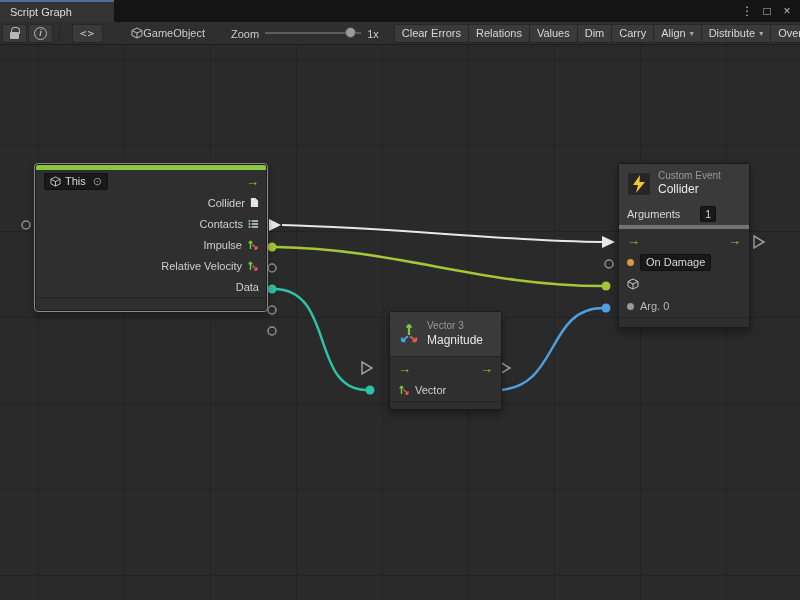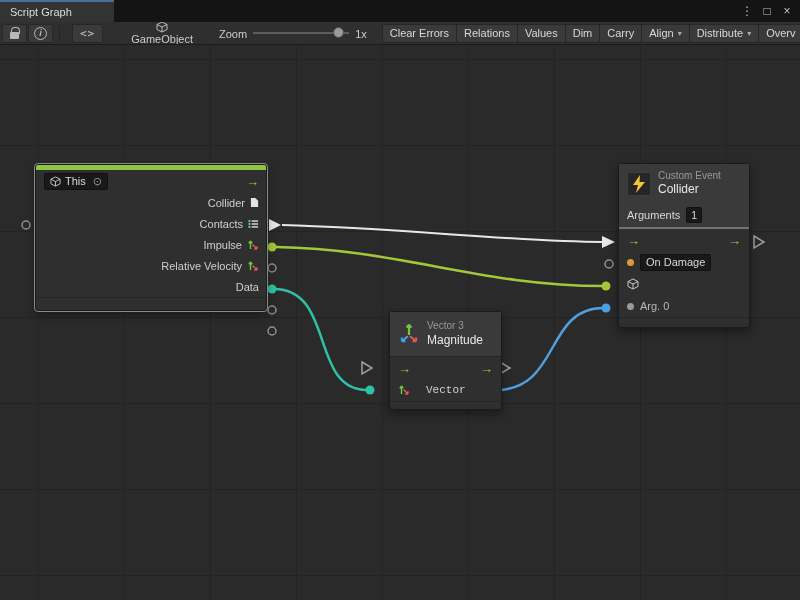--- a/index.html
+++ b/index.html
@@ -25,21 +25,21 @@
   .icon-btn { width:25px; padding:0; }
   .sep { width:1px; height:15px; background:#242424; margin:0 6px; flex-shrink:0; }
   .lock { width:9px; height:7px; background:#b8b8b8; border-radius:1px; position:relative; margin-top:4px; }
   .lock:before { content:""; position:absolute; top:-5px; left:1px; width:7px; height:6px;
     border:1.5px solid #b8b8b8; border-bottom:none; border-radius:4px 4px 0 0; }
   .info-circle { width:13px; height:13px; border:1.2px solid #b8b8b8; border-radius:50%;
     color:#b8b8b8; font-size:9px; font-weight:bold; display:flex; align-items:center;
     justify-content:center; font-style:italic; }
   .code-glyph { font-family:"DejaVu Sans Mono", monospace; font-size:11px; color:#cccccc; letter-spacing:1px; }
   .tool-label { color:#cccccc; font-size:11px; flex-shrink:0; white-space:nowrap; }
-  .go-wrap { display:flex; align-items:center; gap:0; margin-left:28px; flex-shrink:0;flex-direction:column; }
+  .go-wrap { display:flex; align-items:center; gap:0; margin-left:28px; flex-shrink:0; }
   .zoom-wrap { display:flex; align-items:flex-end; gap:6px; margin-left:26px; flex-shrink:0; }
   .slider { position:relative; width:96px; height:14px; }
   .slider-track { position:absolute; left:0; right:0; top:6px; height:2px; background:#5d5d5d; }
   .slider-handle { position:absolute; left:80px; top:1px; width:11px; height:11px;
     border-radius:50%; background:#9a9a9a; border:1px solid #4a4a4a; }
   .btn-group { display:flex; margin-left:16px; }
   .btn-group .tbtn { margin-left:-1px; border-radius:2px; }
   .caret { color:#aaaaaa; font-size:8px; margin-left:4px; }
 
   
@@ -81,28 +81,28 @@
   .field { display:inline-flex; align-items:center; gap:4px; background:#191919;
     border:1px solid #101010; border-radius:2px; height:17px; padding:0 5px;
     color:#d8d8d8; font-size:11px; }
   .picker { color:#999999; font-size:11px; margin-left:3px; }
 
   
   .node2 { left:389px; top:266px; width:113px; }
   .node2 .nheader { height:45px; }
   .node2 .nrow { height:22px; padding:0 8px; font-size:11px; color:#cfcfcf; }
   .node2 .flowrow { justify-content:space-between; }
-  .node2 .vecrow { gap:16px;font-family:Liberation Mono, monospace; }
+  .node2 .vecrow { gap:5px; }
   .node2 .nfooter { height:8px; }
 
   
   .node3 { left:618px; top:118px; width:132px; }
   .node3 .nheader { height:39px; border-bottom:none; }
-  .node3 .argsrow { height:26px; background:#3a3a3a; border-bottom:2px solid #737373;
-    display:flex; align-items:center; gap:6px; padding:0 8px; color:#d8d8d8; font-size:11px; }
+  .node3 .argsrow { height:26px; background:#3a3a3a; border-bottom:4px solid #737373;
+    display:flex; align-items:center; gap:20px; padding:0 8px; color:#d8d8d8; font-size:11px; }
   .mini-field { background:#191919; border:1px solid #101010; border-radius:2px;
     width:16px; height:16px; display:flex; align-items:center; justify-content:center;
     color:#d8d8d8; font-size:10.5px; }
   .node3 .nrow { height:22px; padding:0 8px; font-size:11px; color:#cfcfcf; gap:6px; }
   .node3 .flowrow { justify-content:space-between; }
   .node3 .nfooter { height:10px; }
   .dot { width:7px; height:7px; border-radius:50%; flex-shrink:0; }
   .dot-orange { background:#dd9a3c; }
   .dot-gray { background:#9a9a9a; }
   .bolt-box { width:24px; height:24px; background:#262626; border:1px solid #3d3d3d;

